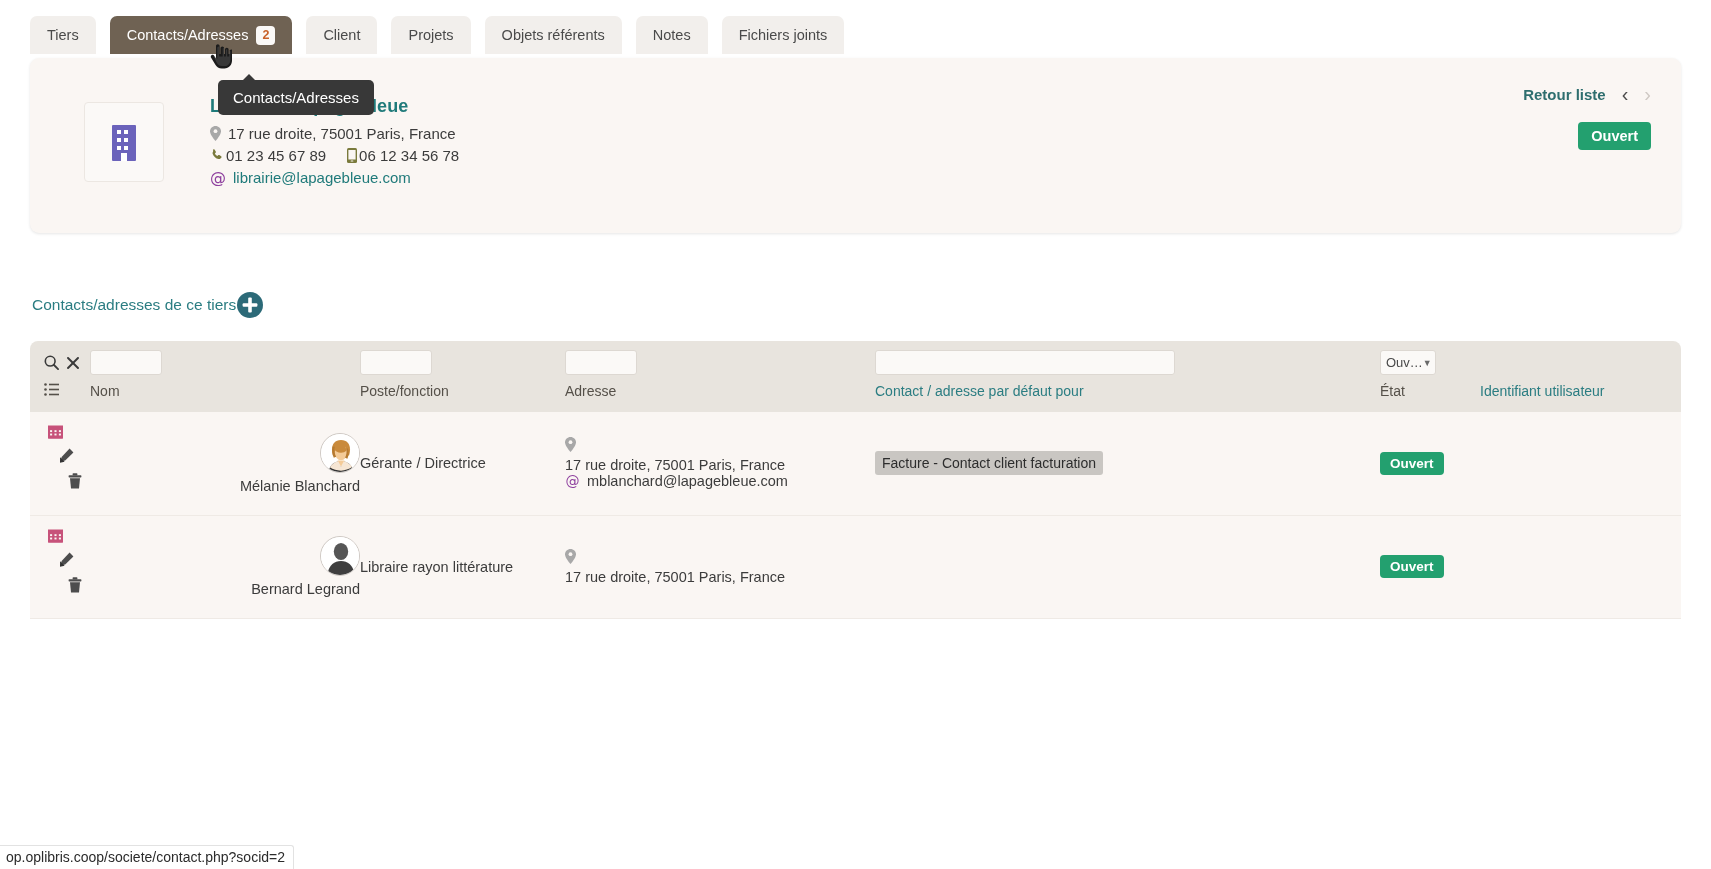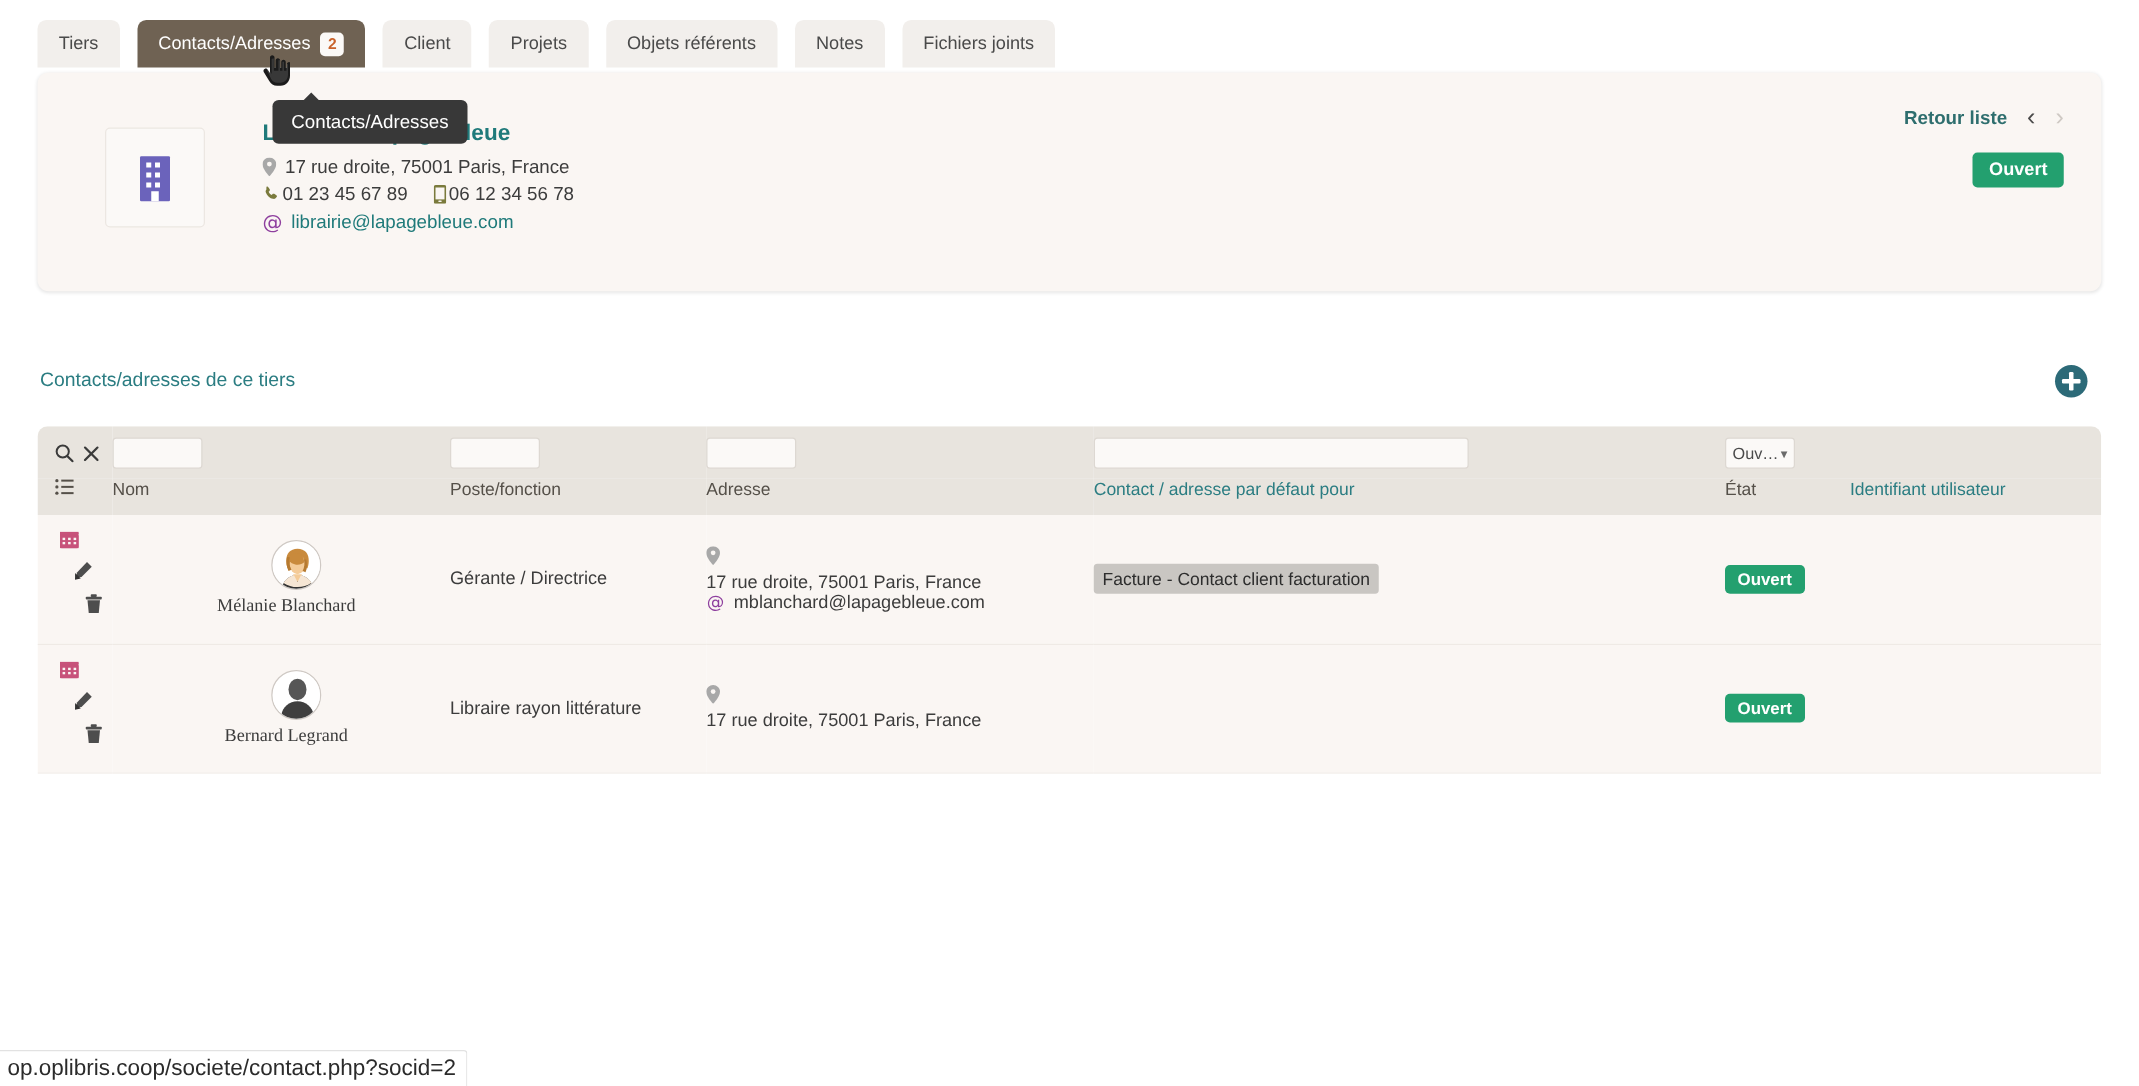--- a/index.html
+++ b/index.html
@@ -164,21 +164,20 @@
     font-weight: bold;
     padding: 6px 13px;
     border-radius: 4px;
     margin-top: 18px;
   }
 
   
   .section-row {
     display: flex;
     align-items: center;
-    justify-content: space-between;
     margin-top: 58px;
     padding: 0 2px;
   }
   .section-title {
     font-size: 15.5px;
     color: #2b7d82;
   }
   .add-btn {
     width: 28px; height: 28px;
     margin-right: 8px;
@@ -238,21 +237,21 @@
     padding: 14px 0;
     vertical-align: middle;
     height: 103px;
   }
   .actioncell { width: 58px; padding-left: 18px !important; vertical-align: top !important; padding-top: 12px !important; }
   .action-stack { display: flex; flex-direction: column; gap: 6px; }
   .act-row2 { padding-left: 10px; }
   .act-row3 { padding-left: 20px; }
 
   .namecell { padding-left: 8px !important; }
-  .name-inner { display: flex; flex-direction: column; align-items: center; font-family: Liberation Serif, serif; }
+  .name-inner { display: flex; flex-direction: column; align-items: flex-end; }
   .avatar {
     width: 40px; height: 40px;
     border-radius: 50%;
     border: 1px solid #cfc9c4;
     overflow: hidden;
     background: #ffffff;
     margin-left: 16px;
   }
   .name-text { font-size: 14.5px; color: #3c3c3c; margin-top: 5px; }
 
@@ -289,21 +288,21 @@
   .statusbar {
     position: absolute;
     left: 0;
     bottom: 0;
     background: #ffffff;
     border: 1px solid #e2e2e2;
     border-left: none;
     border-bottom: none;
     border-radius: 0 3px 0 0;
     padding: 3px 8px 4px 6px;
-    font-size: 18px;
+    font-size: 14px;
     color: #2b2b2b;
     font-family: "Liberation Sans", sans-serif;
     white-space: nowrap;
   }
 </style>
 </head>
 <body>
 
 <div class="tabbar">
   <div class="tab">

